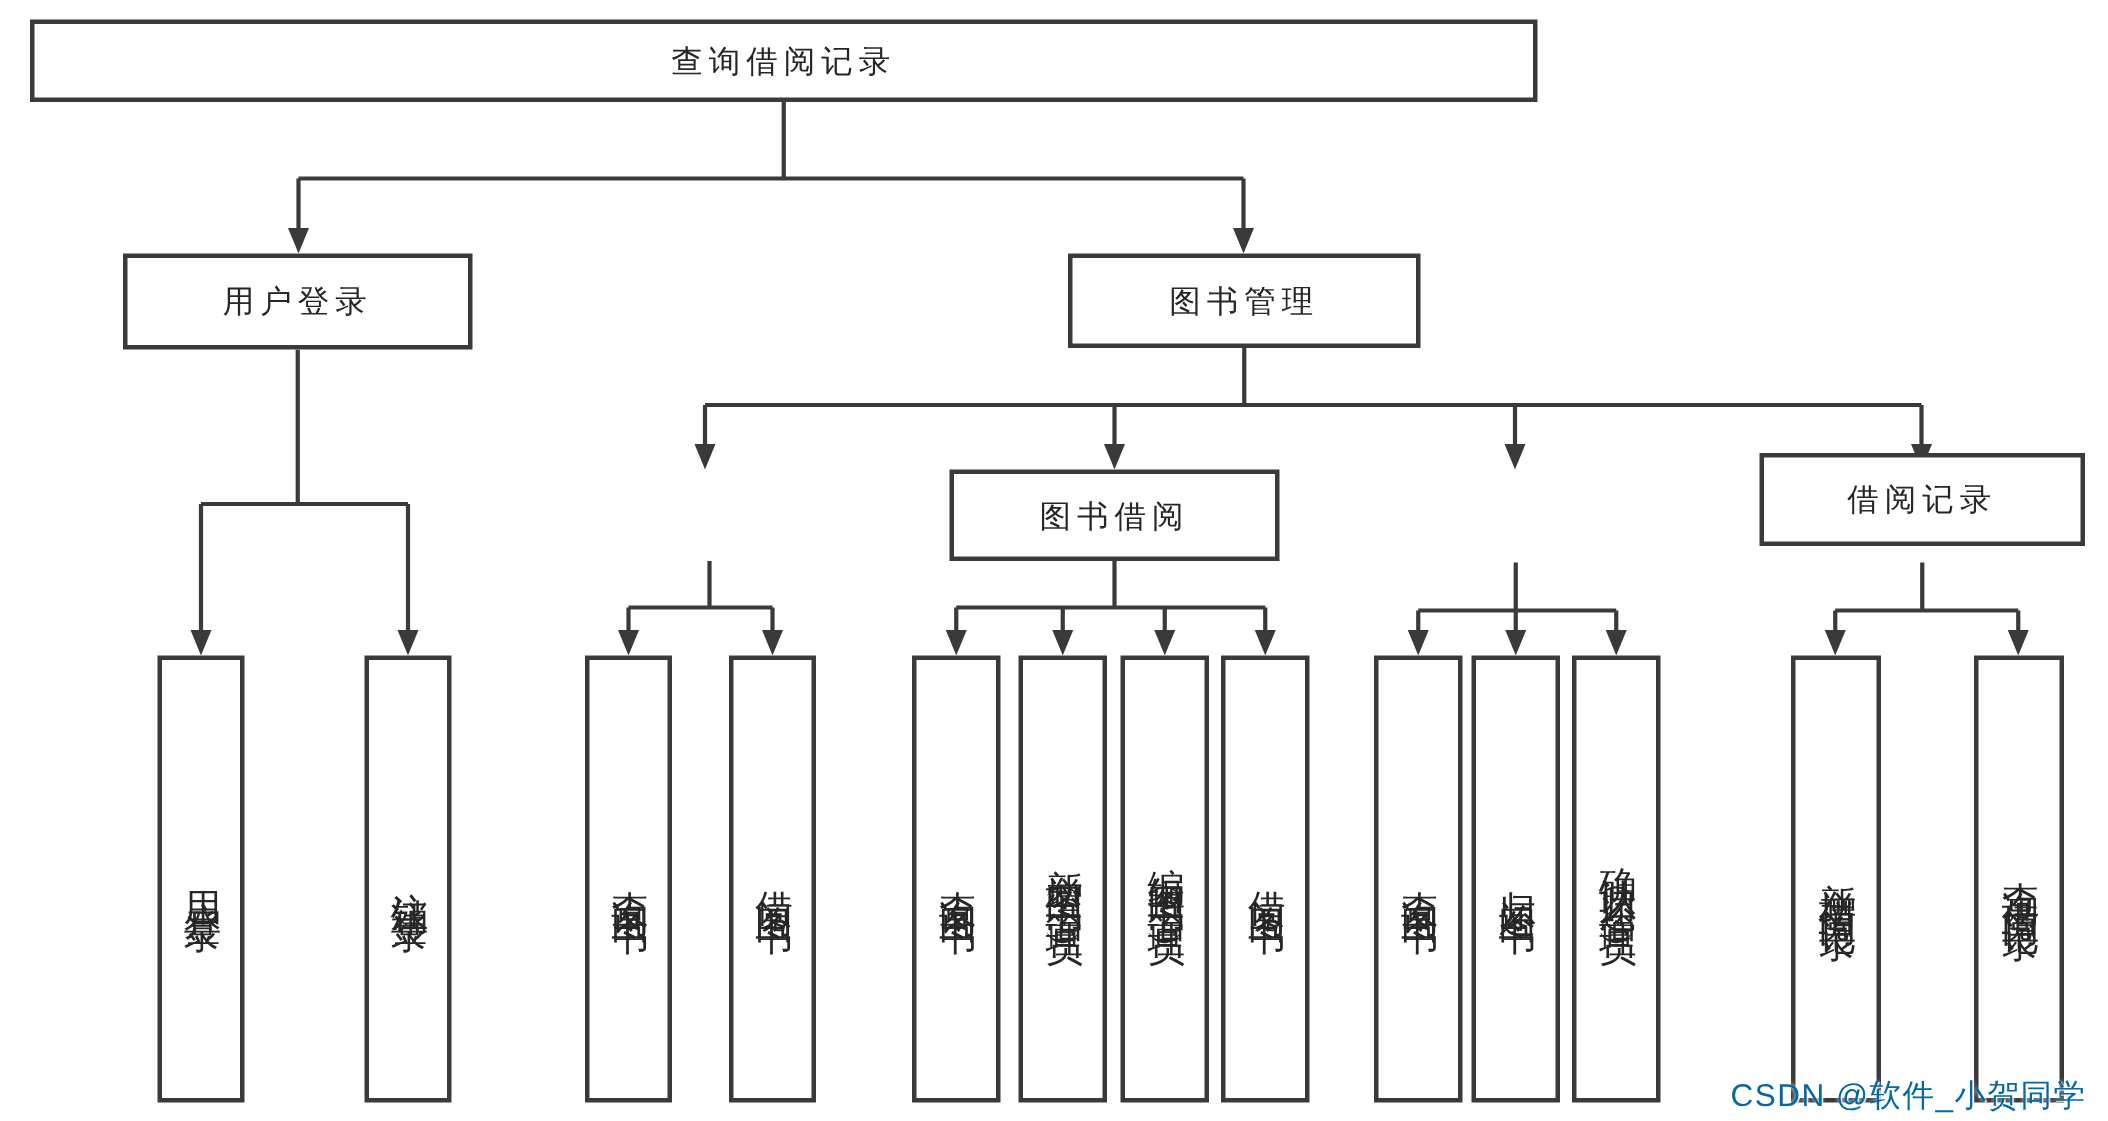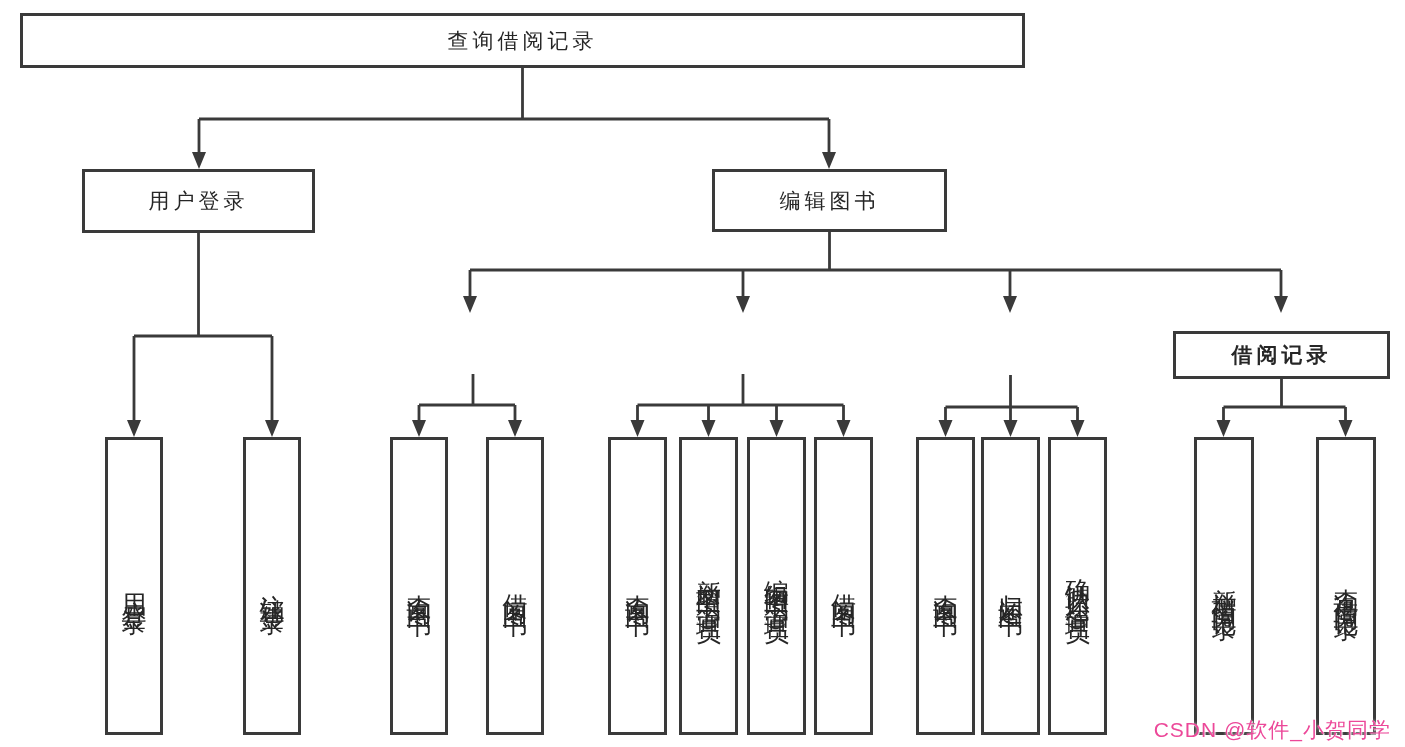--- a/index.html
+++ b/index.html
@@ -16,21 +16,21 @@
   .leaf{
     position:absolute;box-sizing:border-box;border:3px solid #3a3a3a;background:#fff;
     display:flex;align-items:center;justify-content:center;
   }
   .leaf span{
     writing-mode:vertical-rl;text-orientation:mixed;
     font-size:25px;letter-spacing:6px;line-height:1;white-space:nowrap;
   }
   .wm{
     position:absolute;right:14px;bottom:3px;z-index:5;
-    font-size:21px;letter-spacing:1px;color:#ec4899;
+    font-size:21px;letter-spacing:1px;color:#0369a1;
     text-shadow:0 0 3px rgba(255,255,255,.95), 1px 1px 0 rgba(255,255,255,.8);
   }
 </style>
 </head>
 <body>
 
 <div id="canvas">
 
   <svg id="wires" viewBox="0 0 1405 747" xmlns="http://www.w3.org/2000/svg">
     <g stroke="#3a3a3a" stroke-width="2.8" fill="none">
@@ -54,24 +54,27 @@
   </svg>
 
   <div class="node" style="left:20px;top:13px;width:1005px;height:55px;">
     <span>查询借阅记录</span>
   </div>
 
   <div class="node" style="left:82px;top:169px;width:233px;height:64px;">
     <span>用户登录</span>
   </div>
   <div class="node" style="left:712px;top:169px;width:235px;height:63px;">
-    <span>编辑图书</span>
+    <span>图书管理</span>
   </div>
 
-  <div class="node" style="left:1173px;top:331px;width:217px;height:48px;font-weight:bold;">
+  <div class="node" style="left:633px;top:313px;width:220px;height:61px;">
+    <span>图书借阅</span>
+  </div>
+  <div class="node" style="left:1173px;top:302px;width:217px;height:62px;">
     <span>借阅记录</span>
   </div>
 
   <div class="leaf" style="left:105px;top:437px;width:58px;height:298px;">
     <span>用户登录</span>
   </div>
   <div class="leaf" style="left:243px;top:437px;width:58px;height:298px;">
     <span>注销登录</span>
   </div>
 

